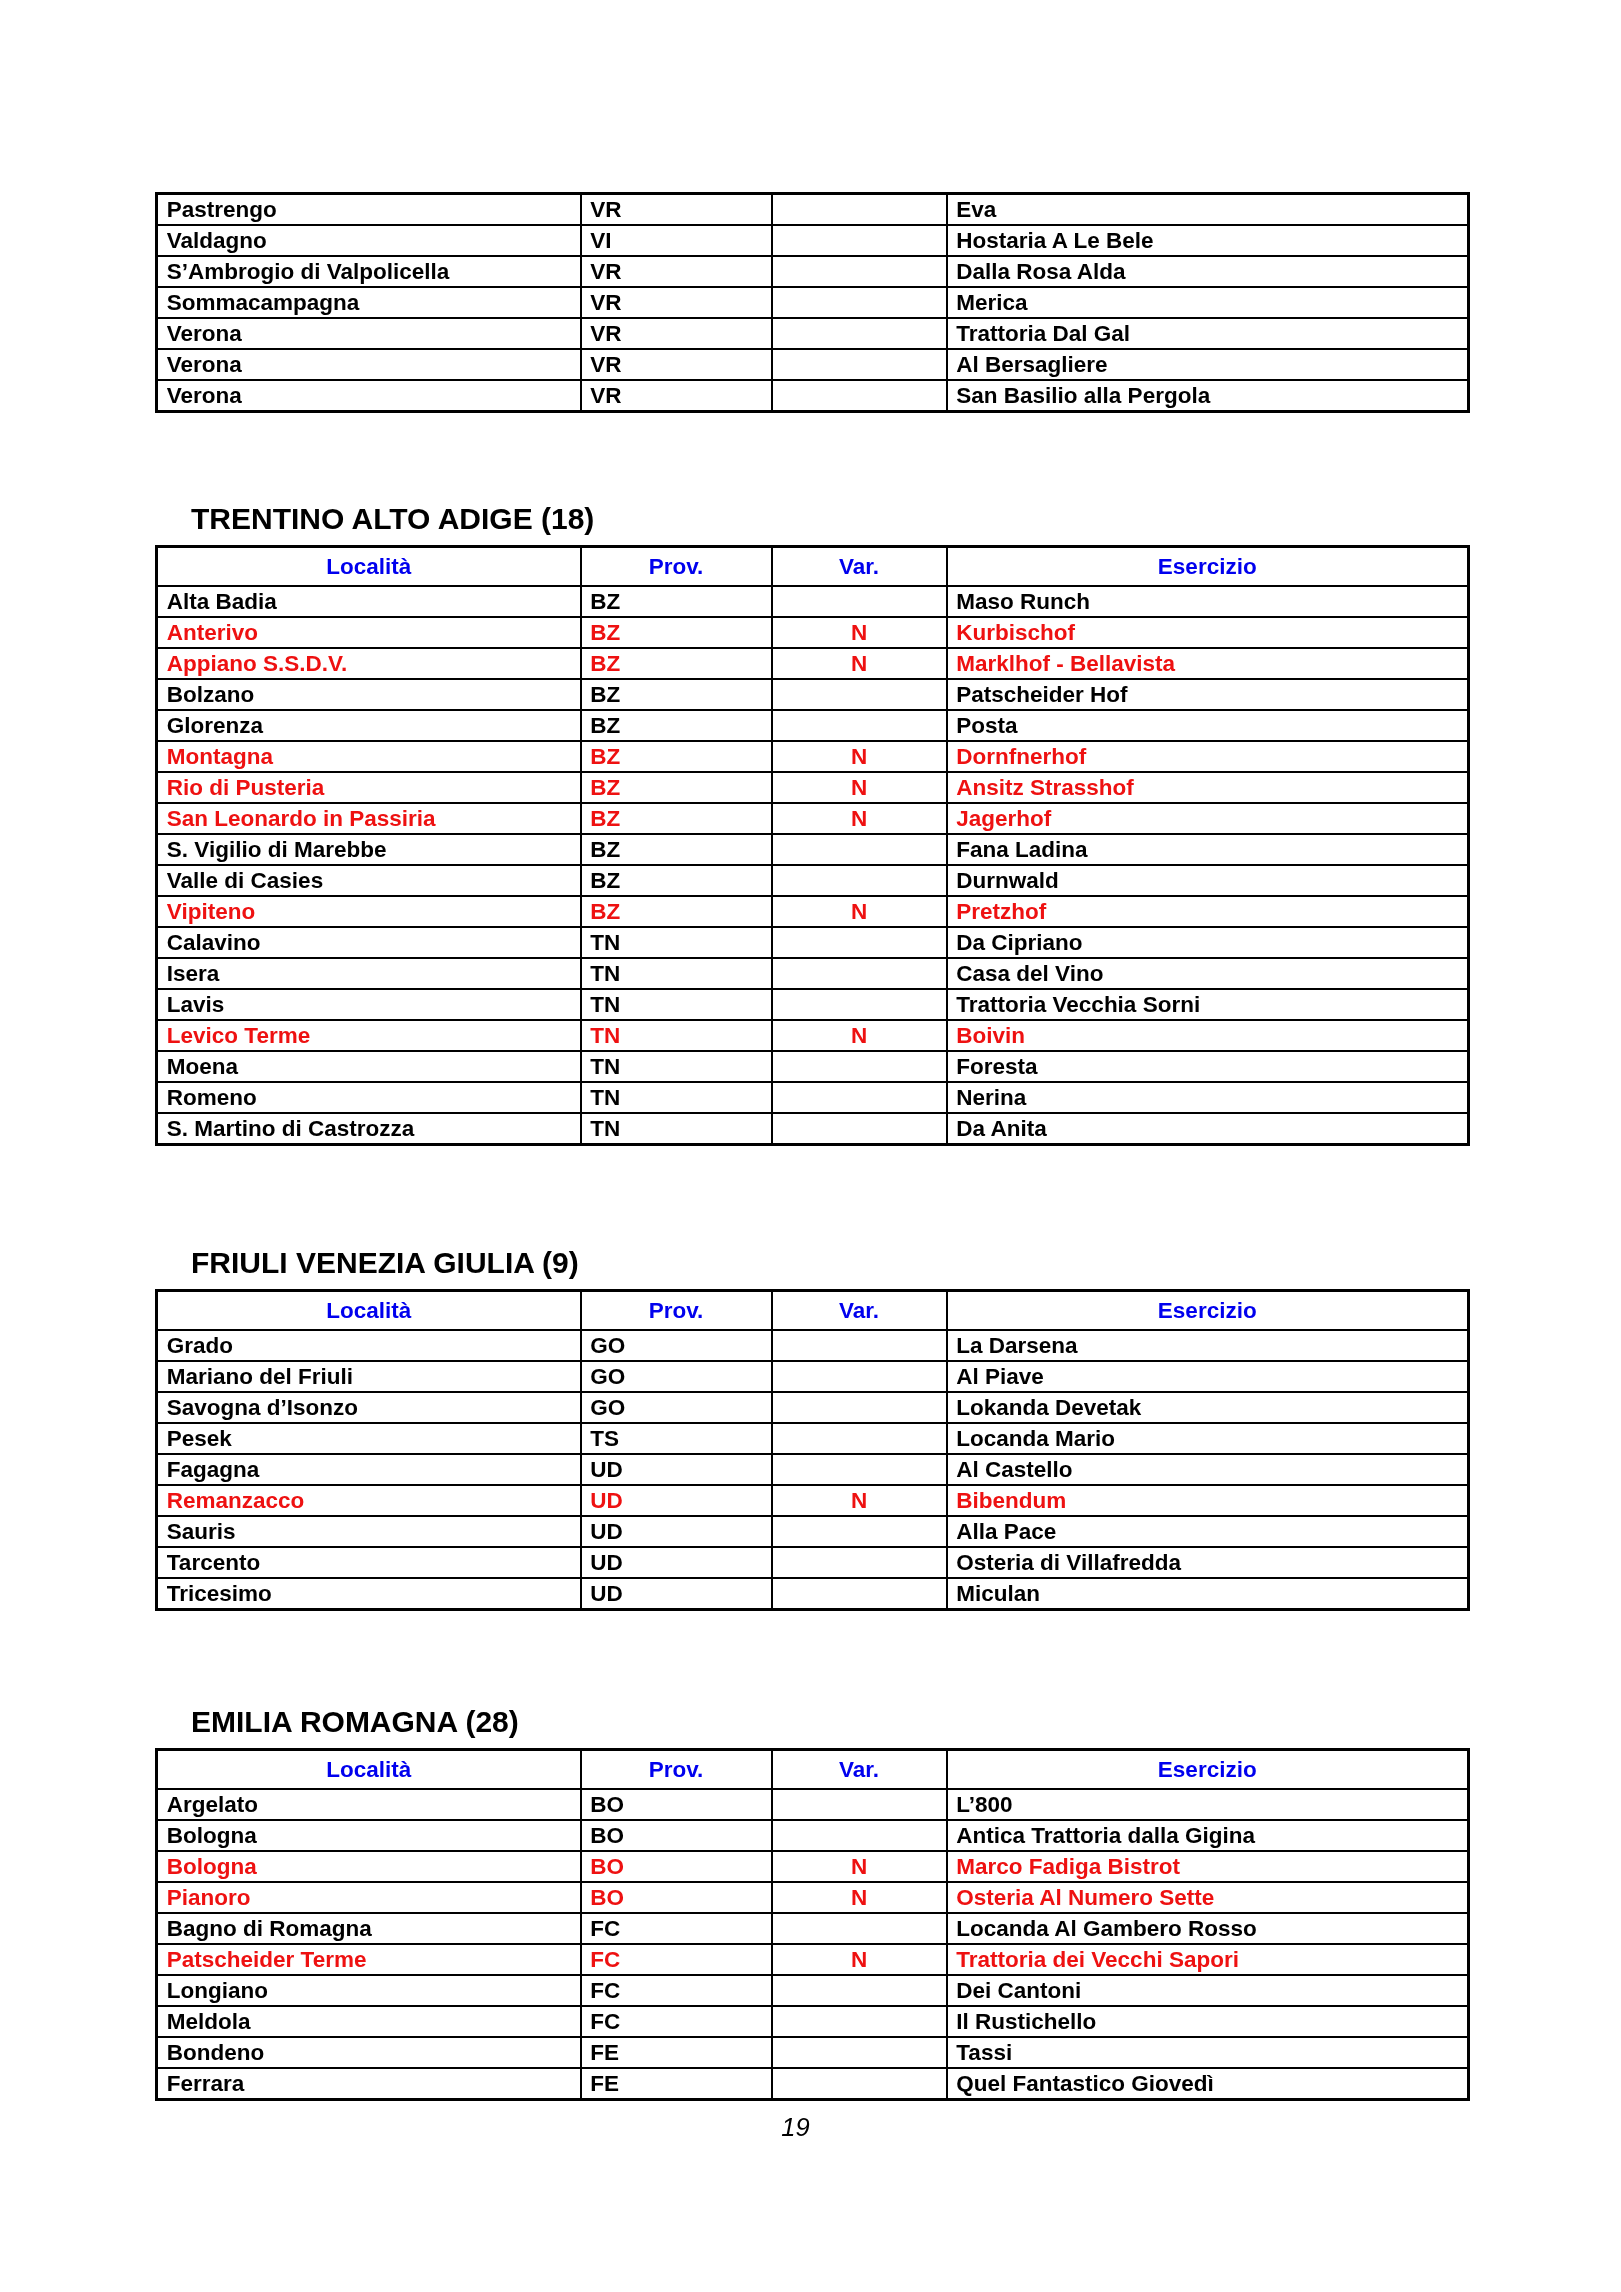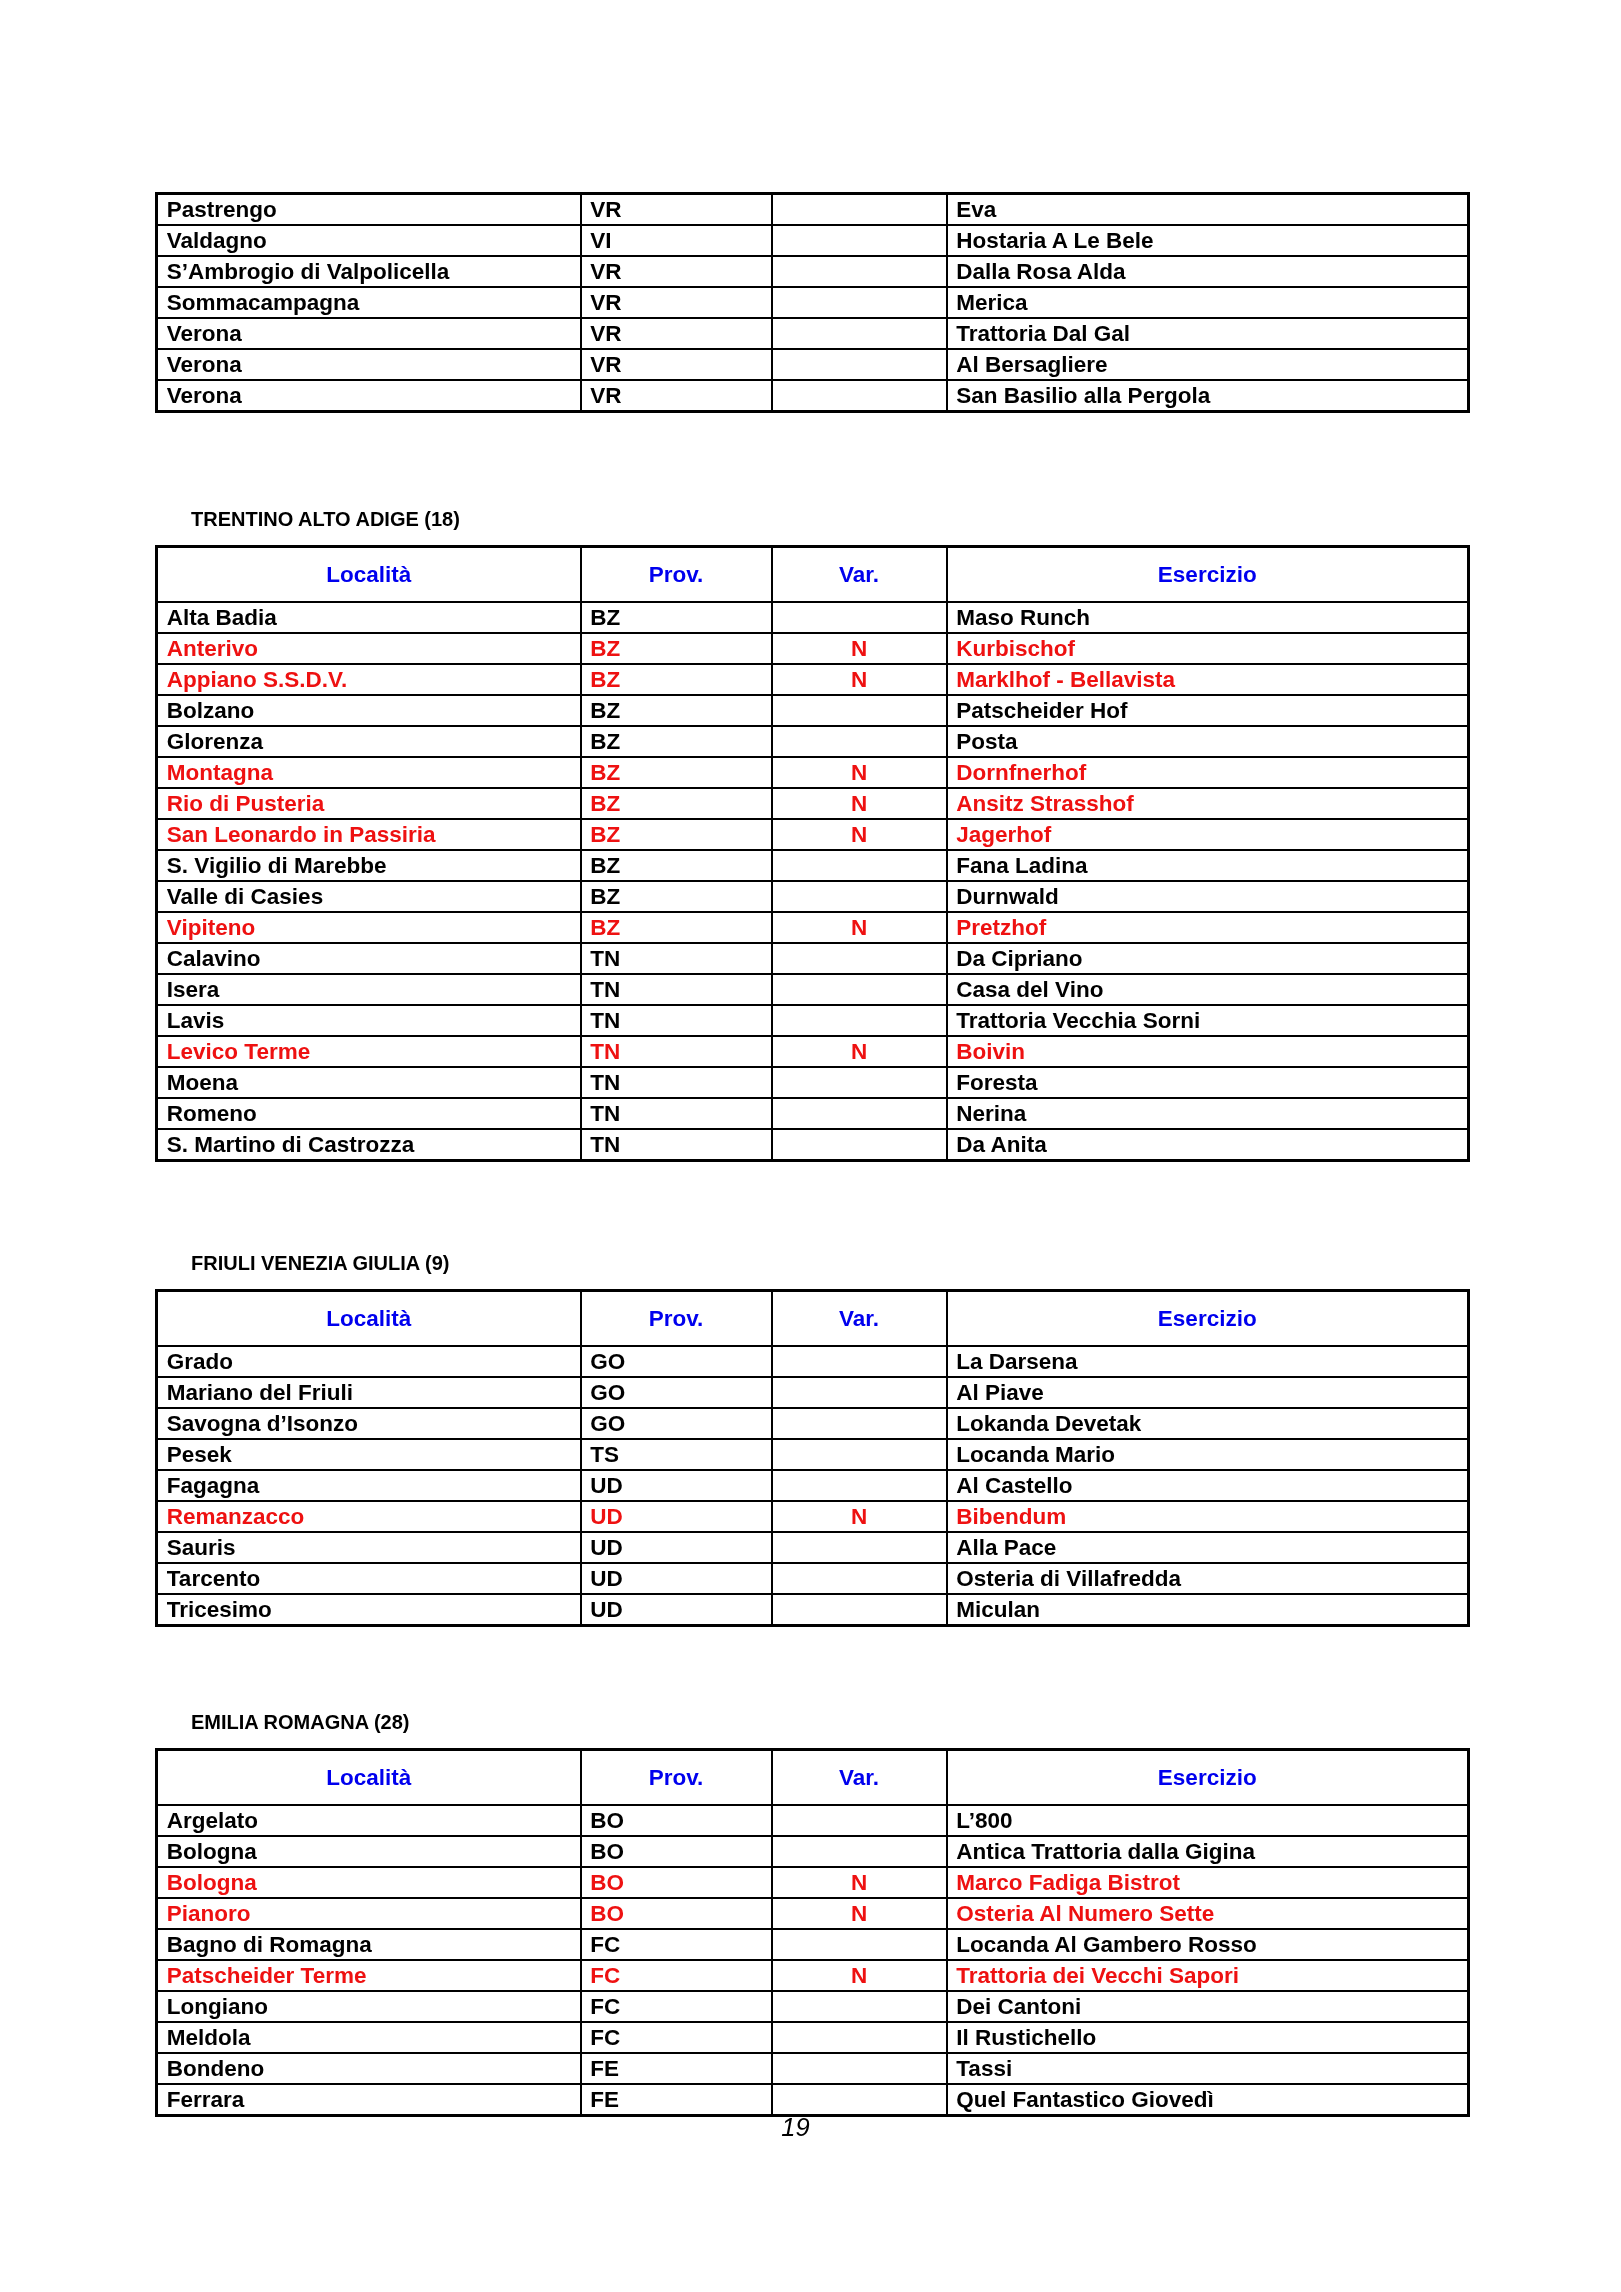--- a/index.html
+++ b/index.html
@@ -17,21 +17,21 @@
   .page { position: absolute; inset: 0; }
 
   .table-section { position: absolute; left: 155px; width: 1313px; }
   .s0 { top: 192px; }
   .s1 { top: 501px; }
   .s2 { top: 1245px; }
   .s3 { top: 1704px; }
 
   .section-title {
     margin: 0 0 7.8px 36px;
-    font-size: 20px;
+    font-size: 30px;
     line-height: 36px;
     font-weight: bold;
     color: var(--ink, #000);
     white-space: nowrap;
   }
 
   table.listing {
     border-collapse: collapse;
     table-layout: fixed;
     width: 1313px;
@@ -51,21 +51,21 @@
     line-height: 29px;
     vertical-align: middle;
     padding: 0 3.9px 0 8.8px;
     text-align: left;
     white-space: nowrap;
     overflow: hidden;
   }
   table.listing th {
     color: var(--accent-blue, #00e);
     text-align: center;
-    padding: 12px 2px;
+    padding: 4px 2px;
   }
   table.listing td.col-var { text-align: center; padding: 0 2px; }
   tr.new td { color: var(--accent-red, #e11); }
 
   .page-number {
     position: absolute;
     top: 2113px;
     left: 155px;
     width: 1281px;
     text-align: center;

